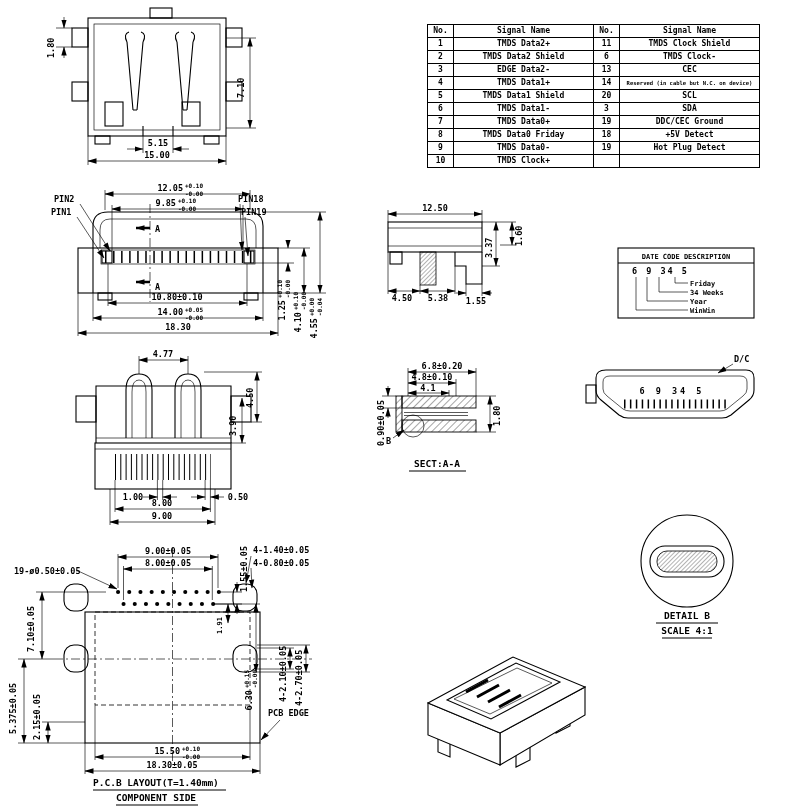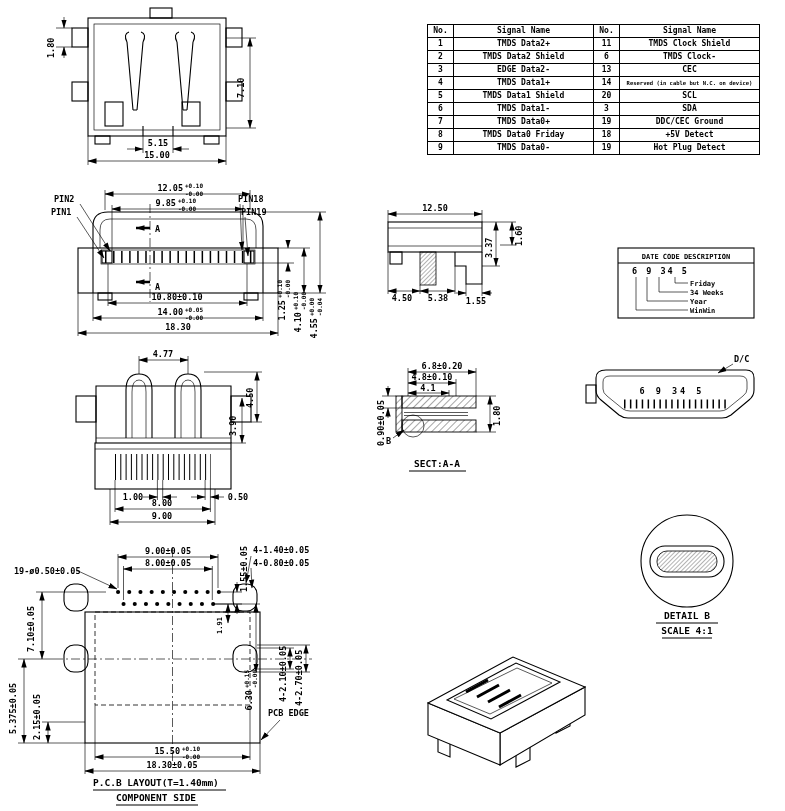--- a/index.html
+++ b/index.html
@@ -498,16 +498,22 @@
           <td>TMDS Data0 Friday</td>
           <td>18</td>
           <td>+5V Detect</td>
         </tr>
     <tr>
           <td>9</td>
           <td>TMDS Data0-</td>
           <td>19</td>
           <td>Hot Plug Detect</td>
         </tr>
+    <tr>
+          <td>10</td>
+          <td>TMDS Clock+</td>
+          <td></td>
+          <td></td>
+        </tr>
   </tbody>
 </table>
 
 </div>
 
 </body></html>

